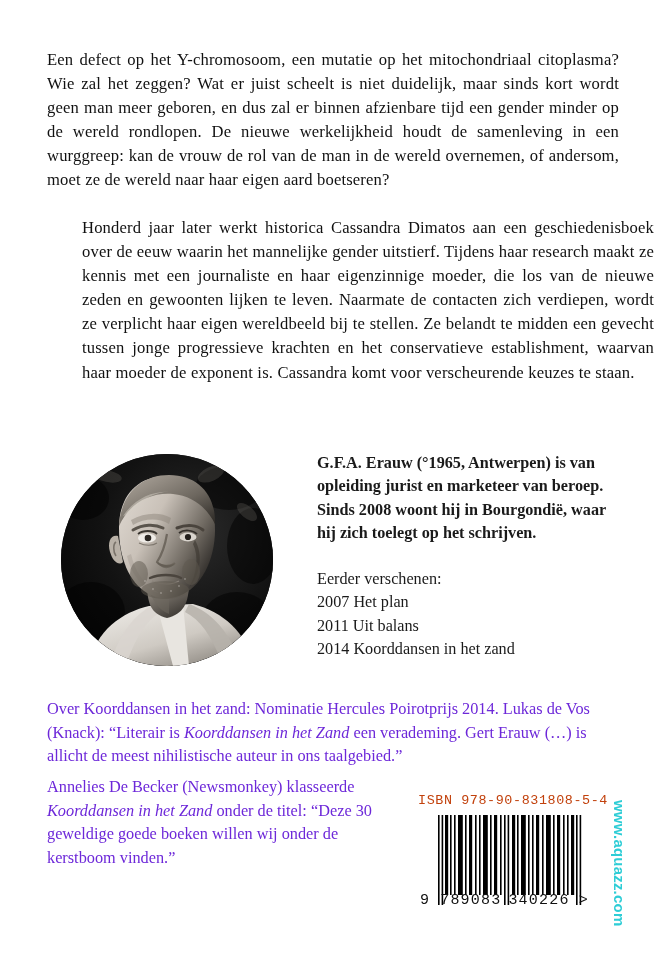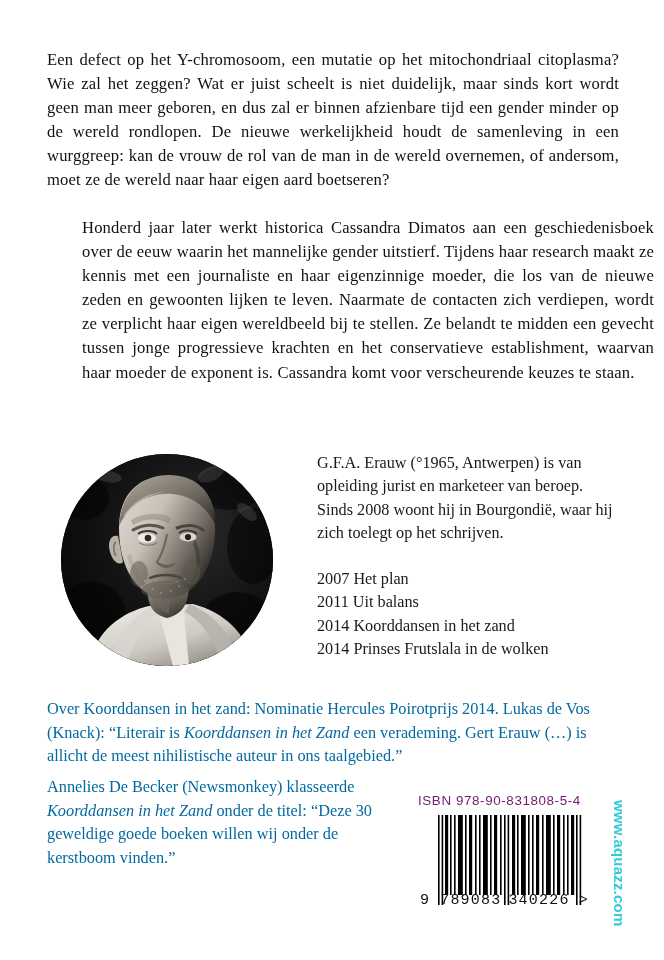--- a/index.html
+++ b/index.html
@@ -46,55 +46,56 @@
   #author-photo svg { display: block; width: 100%; height: 100%; }
 
   
   #author-bio {
     position: absolute;
     left: 317px;
     top: 452px;
     width: 300px;
     font-size: 16.2px;
     line-height: 23.4px;
+    font-weight: bold;
   }
   #bibliography {
     position: absolute;
     left: 317px;
     top: 568px;
     width: 300px;
     font-size: 16.2px;
     line-height: 23.4px;
   }
   #bibliography .biblio-line { white-space: nowrap; }
 
   
   .press {
     position: absolute;
     left: 47px;
     font-size: 16.3px;
     line-height: 23.6px;
-    color: #0369a1;
+    color: #6d28d9;
   }
   #press-1 { top: 697px; width: 572px; }
   #press-2 { top: 775px; width: 360px; }
   .press i, .press em { font-style: italic; }
 
   
   #barcode-block {
     position: absolute;
     left: 418px;
     top: 793px;
     width: 182px;
   }
   #isbn-text {
-    font-family: Liberation Sans, sans-serif;
+    font-family: Liberation Mono, monospace;
     font-size: 13.4px;
     letter-spacing: 0.6px;
-    color: #701a75;
+    color: #c2410c;
     text-align: left;
     white-space: nowrap;
   }
   #barcode-bars {
     margin-top: 5px;
     height: 95px;
     display: block;
   }
   #barcode-digits {
     font-family: "Liberation Mono", "DejaVu Sans Mono", monospace;
@@ -228,24 +229,24 @@
         <circle cx="124" cy="125" r="0.9"></circle>
     </g>
 
     <rect width="212" height="212" fill="none"></rect>
   </svg>
 </div>
 
 <div id="author-bio">G.F.A. Erauw (°1965, Antwerpen) is van  opleiding jurist en marketeer van beroep. Sinds 2008 woont hij in Bourgondië, waar hij zich toelegt op het schrijven.</div>
 
 <div id="bibliography">
+  <div class="biblio-line">Eerder verschenen:</div>
   <div class="biblio-line">2007 Het plan</div>
   <div class="biblio-line">2011 Uit balans</div>
   <div class="biblio-line">2014 Koorddansen in het zand</div>
-  <div class="biblio-line">2014 Prinses Frutslala in de wolken</div>
 </div>
 
 <div class="press" id="press-1"><span>Over Koorddansen in het zand: Nominatie Hercules Poirotprijs 2014. Lukas de Vos (Knack): “Literair is </span><em>Koorddansen in het Zand</em><span> een verademing. Gert Erauw (…)  is allicht de meest nihilistische auteur in ons taalgebied.”</span></div>
 
 <div class="press" id="press-2"><span>Annelies De Becker (Newsmonkey) klasseerde </span><em>Koorddansen in het Zand</em><span> onder de titel: “Deze 30 geweldige goede boeken willen wij onder de kerstboom vinden.”</span></div>
 
 <div id="barcode-block">
   <div id="isbn-text">ISBN  978-90-831808-5-4</div>
   <svg id="barcode-bars" viewBox="0 0 182 95" preserveAspectRatio="none">
     <rect x="0" y="0" width="182" height="95" fill="#ffffff"></rect>

